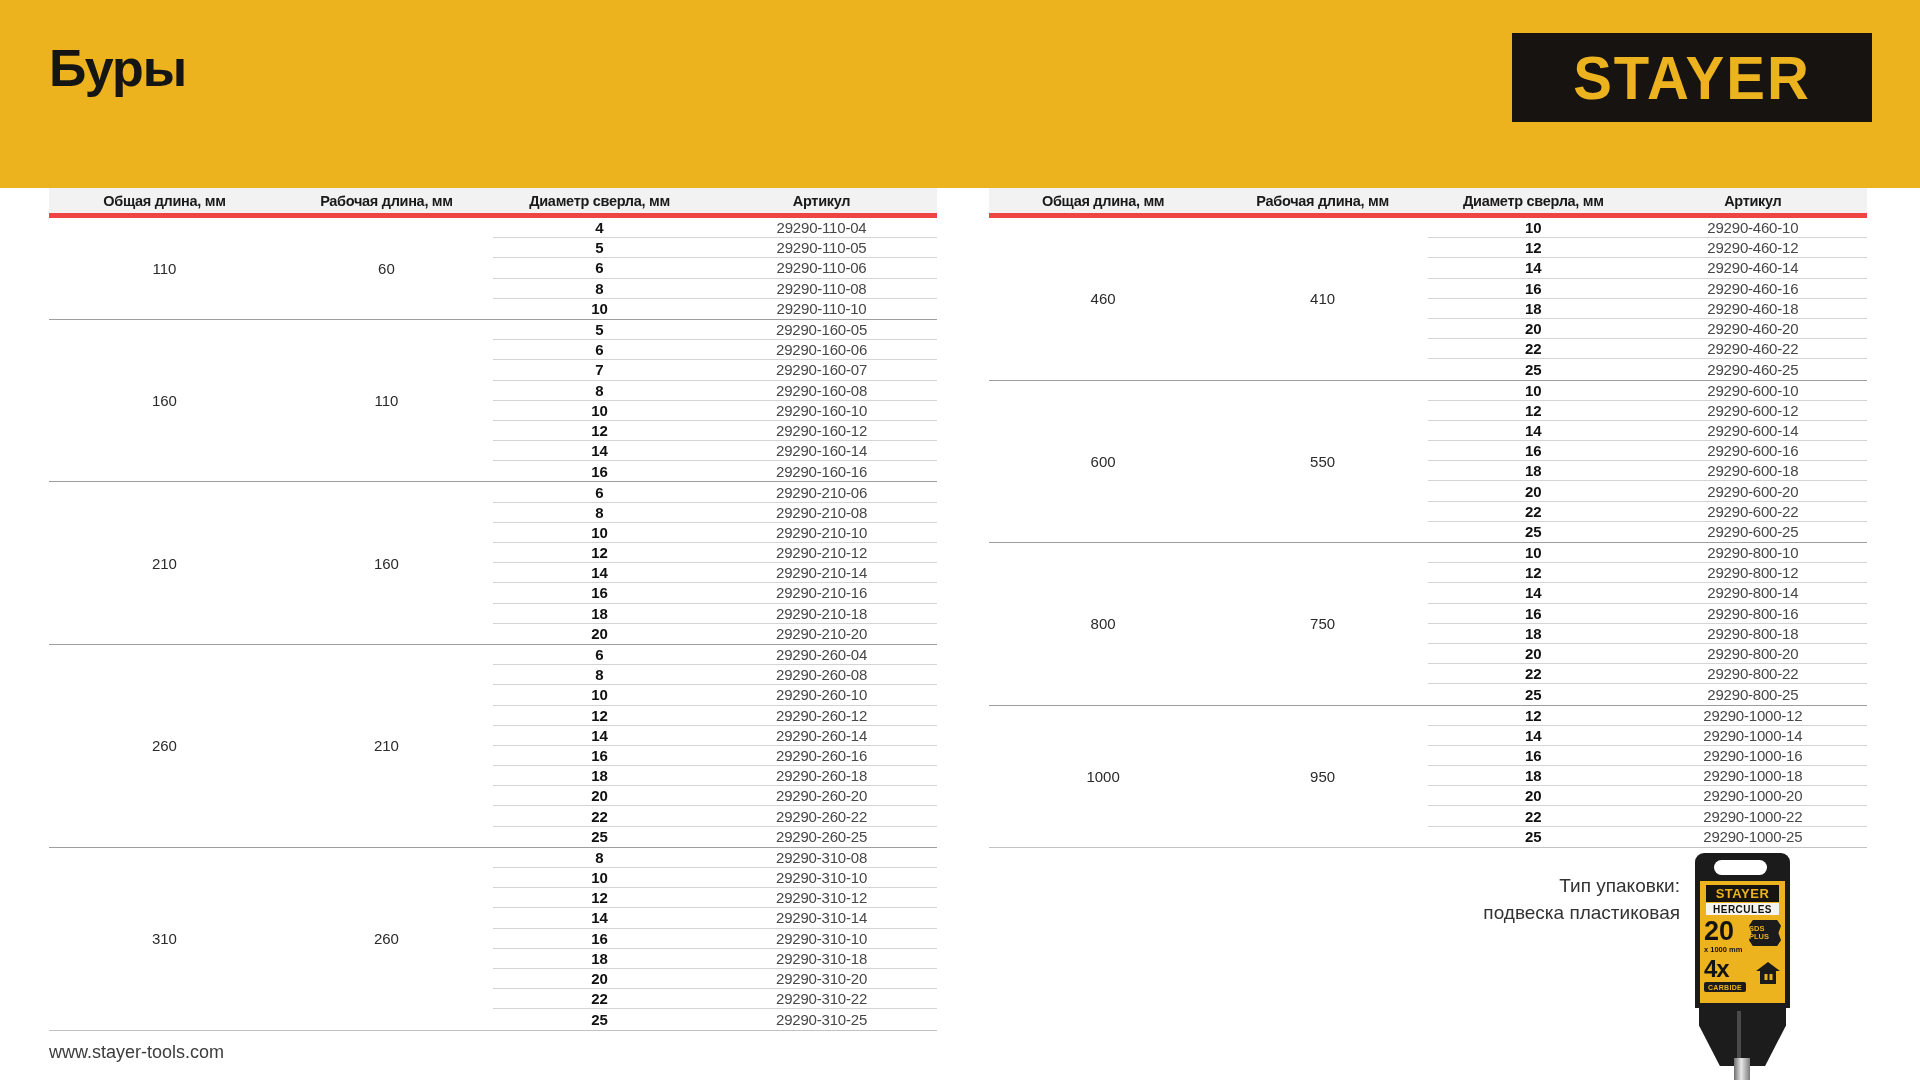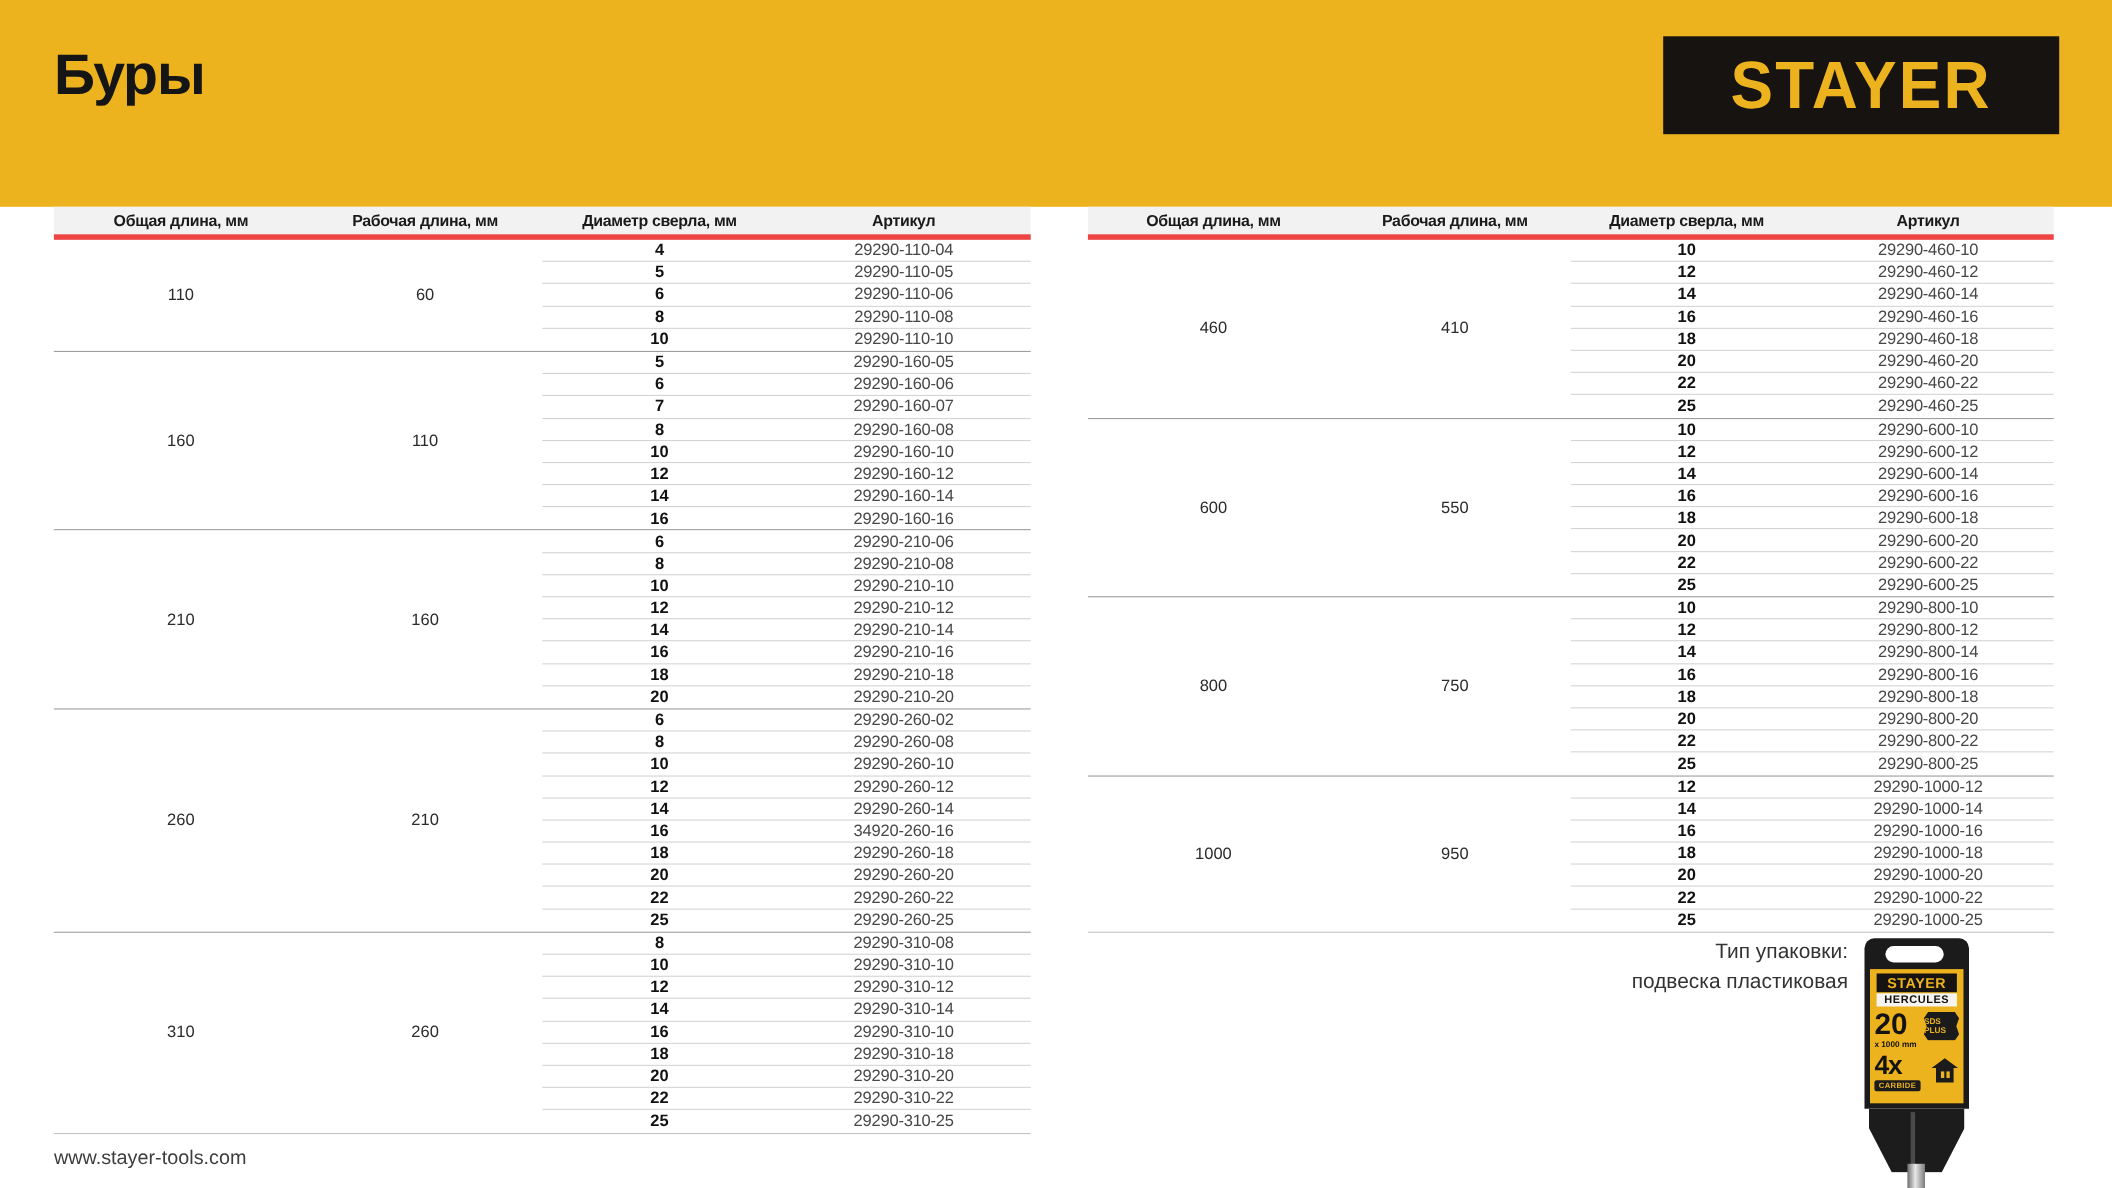--- a/index.html
+++ b/index.html
@@ -58,21 +58,21 @@
   .scell.c4{width:52%;}
   .dia{font-weight:bold;color:#111;font-size:15px;}
   .art{color:#474747;font-size:15px;letter-spacing:-0.2px;}
   
   .site-link{
     position:absolute;left:49px;top:1042px;
     font-size:18px;color:#3d3d3d;
   }
   
   .pack-note{
-    position:absolute;right:240px;top:852px;width:300px;
+    position:absolute;right:240px;top:872px;width:300px;
     text-align:right;font-size:19px;color:#333;line-height:27px;
   }
   
   .pack{position:absolute;left:1693px;top:853px;width:100px;height:227px;}
   .hanger{
     position:absolute;left:2px;top:0;width:95px;height:155px;
     background:#1b1b1b;border-radius:9px 9px 0 0;
   }
   .hole{
     position:absolute;left:21px;top:7px;width:53px;height:15px;
@@ -240,41 +240,41 @@
           <div class="scell c4 art">29290-210-20</div>
         </div>
       </div>
     </div>
     <div class="tgroup">
       <div class="gcell c1">260</div>
       <div class="gcell c2">210</div>
       <div class="gsub">
         <div class="srow">
           <div class="scell c3 dia">6</div>
-          <div class="scell c4 art">29290-260-02</div>
+          <div class="scell c4 art">29290-260-04</div>
         </div>
         <div class="srow">
           <div class="scell c3 dia">8</div>
           <div class="scell c4 art">29290-260-08</div>
         </div>
         <div class="srow">
           <div class="scell c3 dia">10</div>
           <div class="scell c4 art">29290-260-10</div>
         </div>
         <div class="srow">
           <div class="scell c3 dia">12</div>
           <div class="scell c4 art">29290-260-12</div>
         </div>
         <div class="srow">
           <div class="scell c3 dia">14</div>
           <div class="scell c4 art">29290-260-14</div>
         </div>
         <div class="srow">
           <div class="scell c3 dia">16</div>
-          <div class="scell c4 art">34920-260-16</div>
+          <div class="scell c4 art">29290-260-16</div>
         </div>
         <div class="srow">
           <div class="scell c3 dia">18</div>
           <div class="scell c4 art">29290-260-18</div>
         </div>
         <div class="srow">
           <div class="scell c3 dia">20</div>
           <div class="scell c4 art">29290-260-20</div>
         </div>
         <div class="srow">

